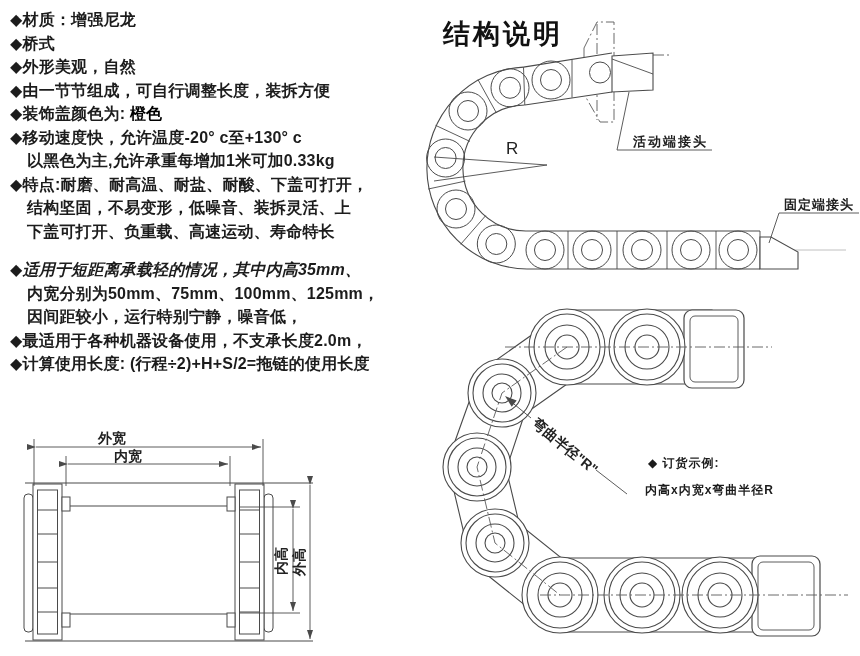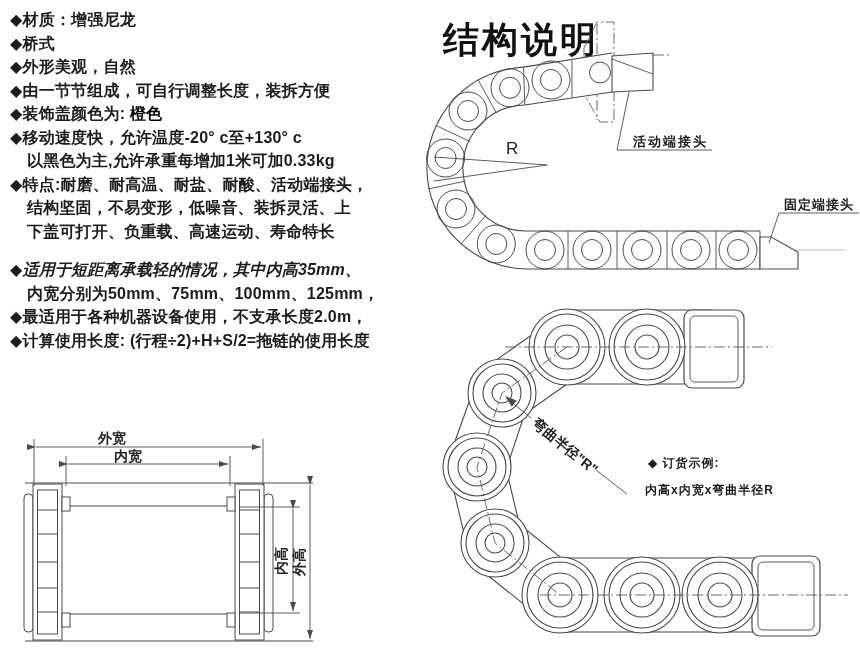--- a/index.html
+++ b/index.html
@@ -13,21 +13,21 @@
     position:absolute;left:10px;top:8px;width:425px;
     font-size:16px;font-weight:bold;line-height:23.5px;color:#1c1c1c;
     letter-spacing:0.2px;white-space:nowrap;
   }
   .specs .indent{padding-left:17px;}
   .specs .gap{margin-top:15px;font-style:italic;}
   .orange{color:#000000;}
   
   .heading{
     position:absolute;left:443px;top:16px;
-    font-size:36px;font-weight:bold;letter-spacing:3px;color:#111;
+    font-size:27px;font-weight:bold;letter-spacing:3px;color:#111;
   }
   
   .order1{position:absolute;left:648px;top:455px;font-size:12px;font-weight:bold;letter-spacing:1px;}
   .order2{position:absolute;left:645px;top:482px;font-size:12px;font-weight:bold;letter-spacing:1px;}
   svg{position:absolute;overflow:visible;}
   svg text{font-family:"Liberation Sans","DejaVu Sans",sans-serif;}
   .lbl{font-size:13px;fill:#222;font-weight:bold;}
   .dimtxt{font-size:14px;fill:#222;font-weight:bold;}
   .rtxt{font-size:17px;fill:#222;}
   .benddim{font-size:14px;fill:#222;font-weight:bold;}
@@ -44,25 +44,26 @@
 <div class="stage">
 
   <div class="specs">
     <div>◆材质：增强尼龙</div>
     <div>◆桥式</div>
     <div>◆外形美观，自然</div>
     <div>◆由一节节组成，可自行调整长度，装拆方便</div>
     <div><span>◆装饰盖颜色为: </span><span class="orange">橙色</span></div>
     <div>◆移动速度快，允许温度-20° c至+130° c</div>
     <div class="indent">以黑色为主,允许承重每增加1米可加0.33kg</div>
-    <div>◆特点:耐磨、耐高温、耐盐、耐酸、活动端接头，</div>
+    <div>◆特点:耐磨、耐高温、耐盐、耐酸、下盖可打开，</div>
     <div class="indent">结构坚固，不易变形，低噪音、装拆灵活、上</div>
     <div class="indent">下盖可打开、负重载、高速运动、寿命特长</div>
     <div class="gap">◆适用于短距离承载轻的情况，其中内高35mm、</div>
     <div class="indent">内宽分别为50mm、75mm、100mm、125mm，</div>
+    <div class="indent">因间距较小，运行特别宁静，噪音低，</div>
     <div>◆最适用于各种机器设备使用，不支承长度2.0m，</div>
     <div>◆计算使用长度: (行程÷2)+H+S/2=拖链的使用长度</div>
   </div>
 
   <div class="heading">结构说明</div>
 
   <svg style="left:420px;top:10px;width:440px;height:290px;" viewBox="420 10 440 290">
 
     <g>
       <line class="cl" x1="523" y1="250" x2="846" y2="250"></line>

